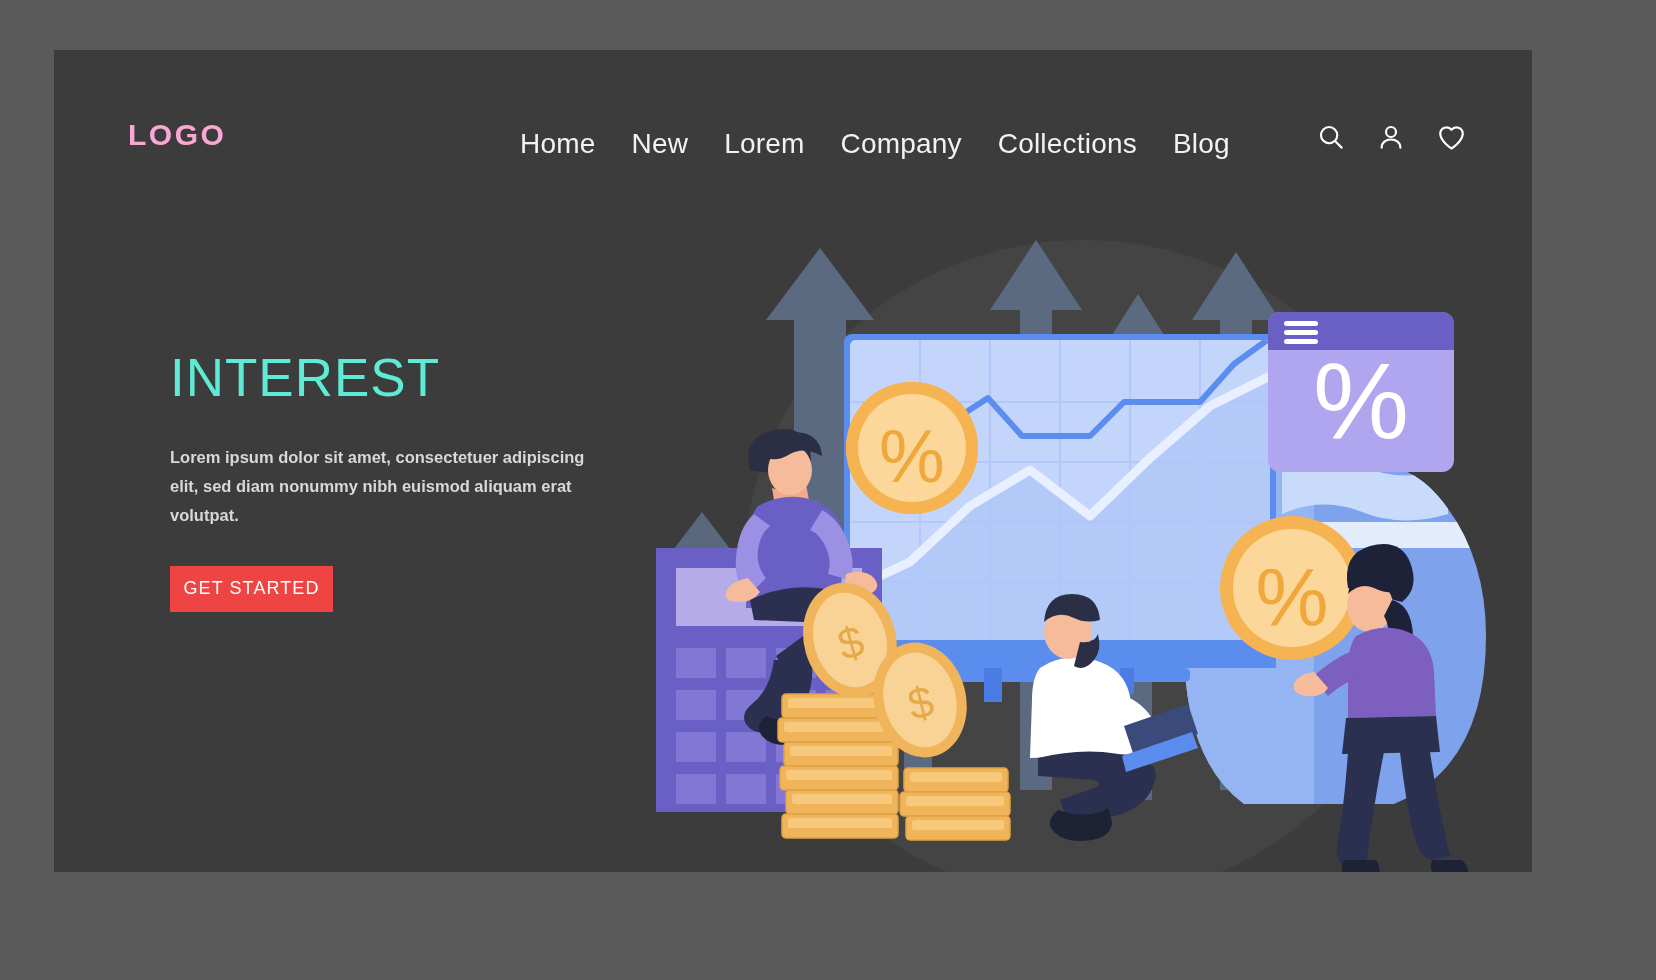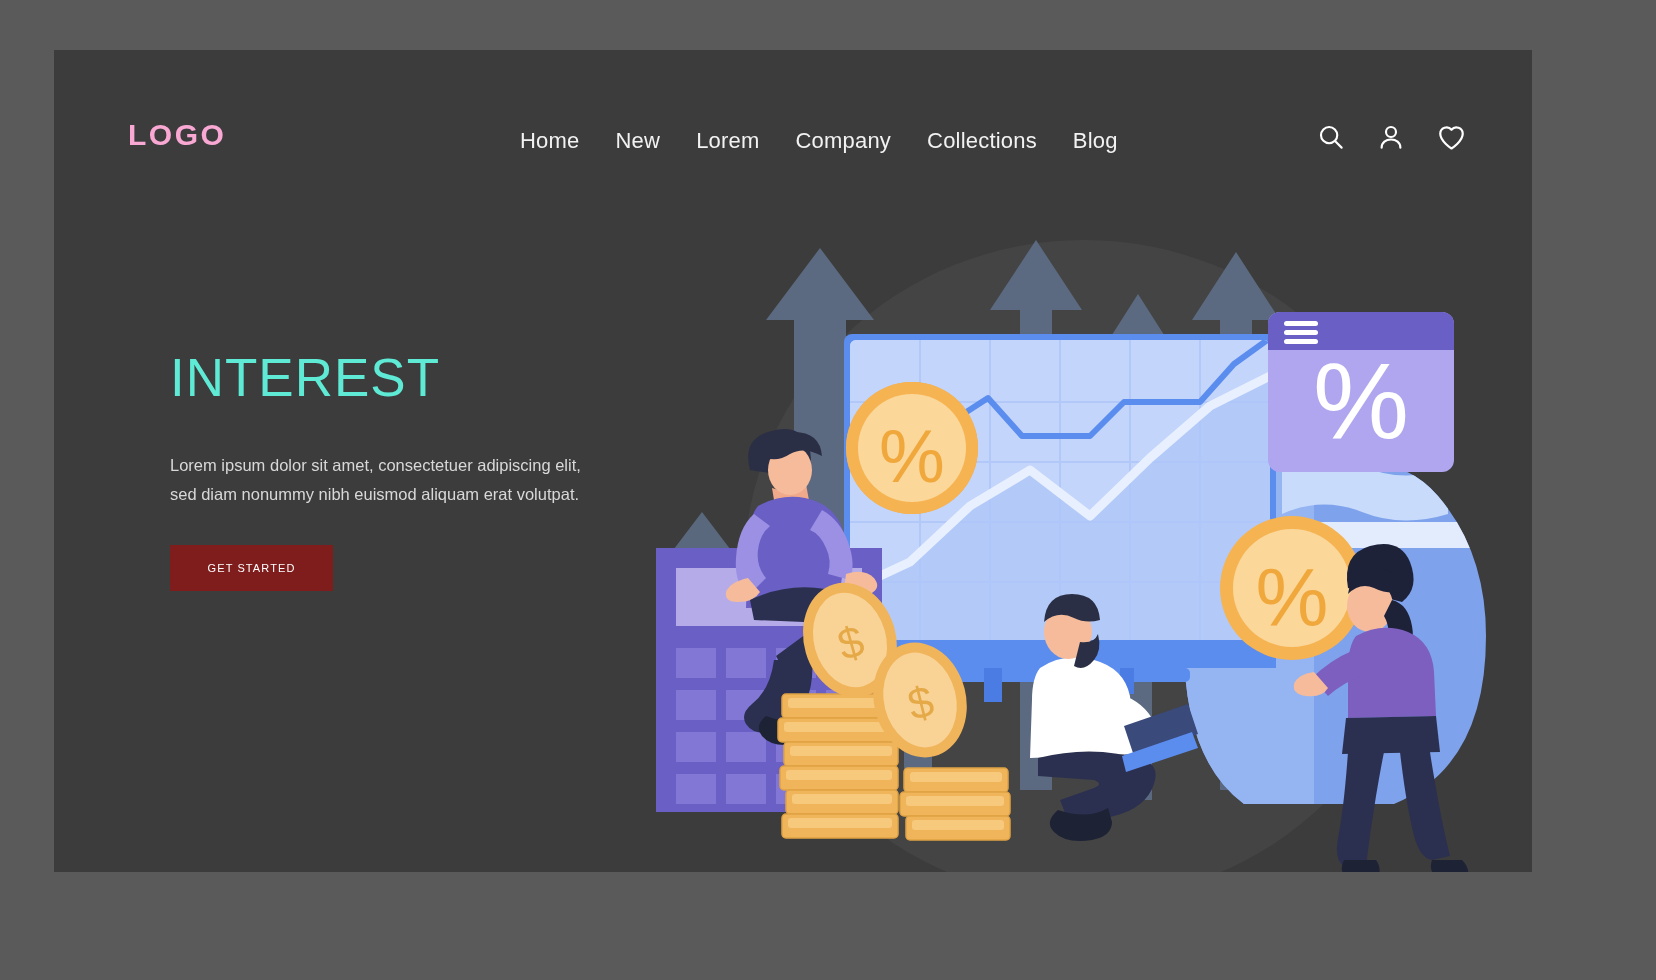--- a/index.html
+++ b/index.html
@@ -62,21 +62,21 @@
     position: absolute;
     left: 448px;
     top: 72px;
     display: flex;
     align-items: center;
     gap: 0;
   }
 
   .nav-link {
     color: #f2f2f2;
-    font-size: 22px;
+    font-size: 28px;
     font-weight: 400;
     letter-spacing: 0.2px;
     padding: 6px 18px;
     white-space: nowrap;
     cursor: pointer;
   }
 
   .nav-icons {
     position: absolute;
     right: 64px;
@@ -107,38 +107,38 @@
 
   .headline {
     color: #5eead4;
     font-size: 53px;
     font-weight: 300;
     line-height: 1.25;
     letter-spacing: 1px;
   }
 
   .subtext {
-    margin-top: 40px;
+    margin-top: 32px;
     color: #d8d8d8;
     font-size: 16.5px;
     line-height: 1.75;
-    font-weight: 400;
+    font-weight: 700;
     max-width: 430px;
   }
 
   .cta-button {
     margin-top: 36px;
     display: inline-flex;
     align-items: center;
     justify-content: center;
     width: 163px;
     height: 46px;
-    background: #7f1d1d;
+    background: #ef4444;
     color: #ffffff;
-    font-size: 11px;
+    font-size: 18px;
     letter-spacing: 1.1px;
     border: none;
     cursor: pointer;
     font-family: "Liberation Sans", sans-serif;
   }
 
   
   .illustration {
     position: absolute;
     left: 600px;

